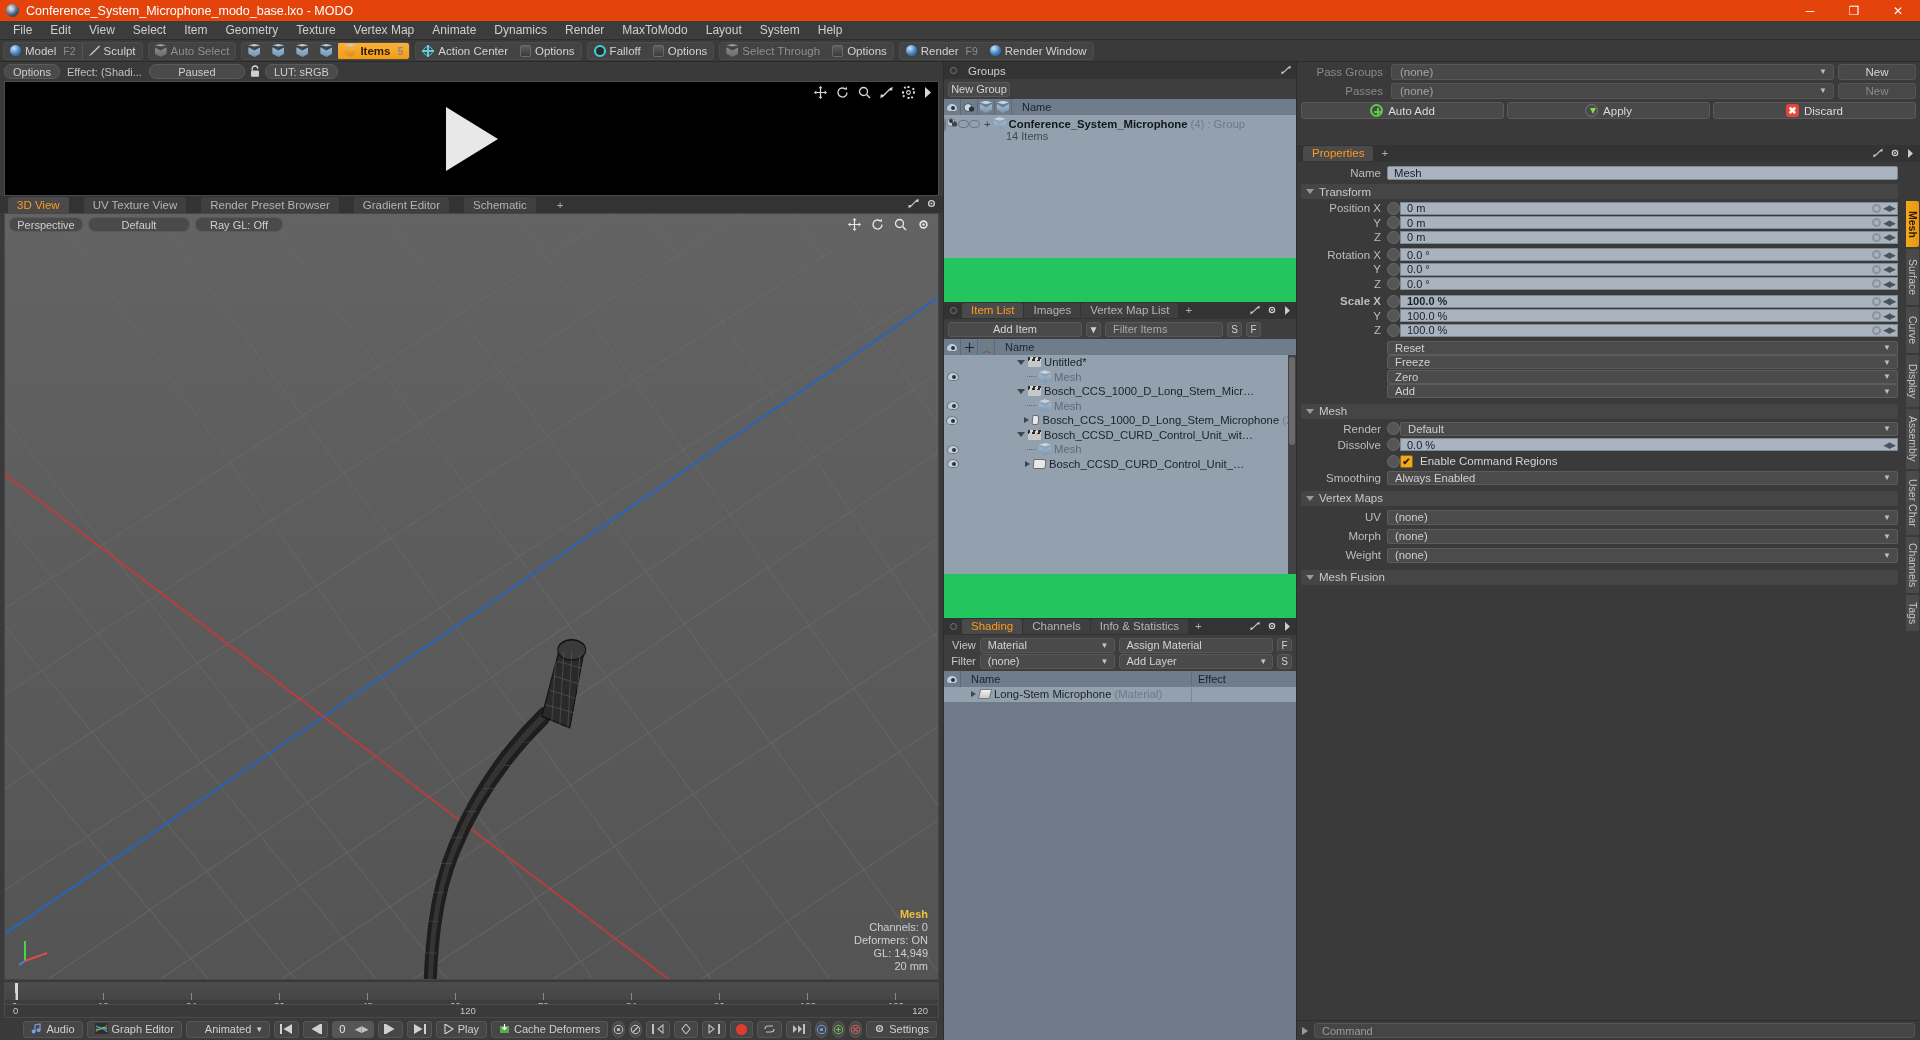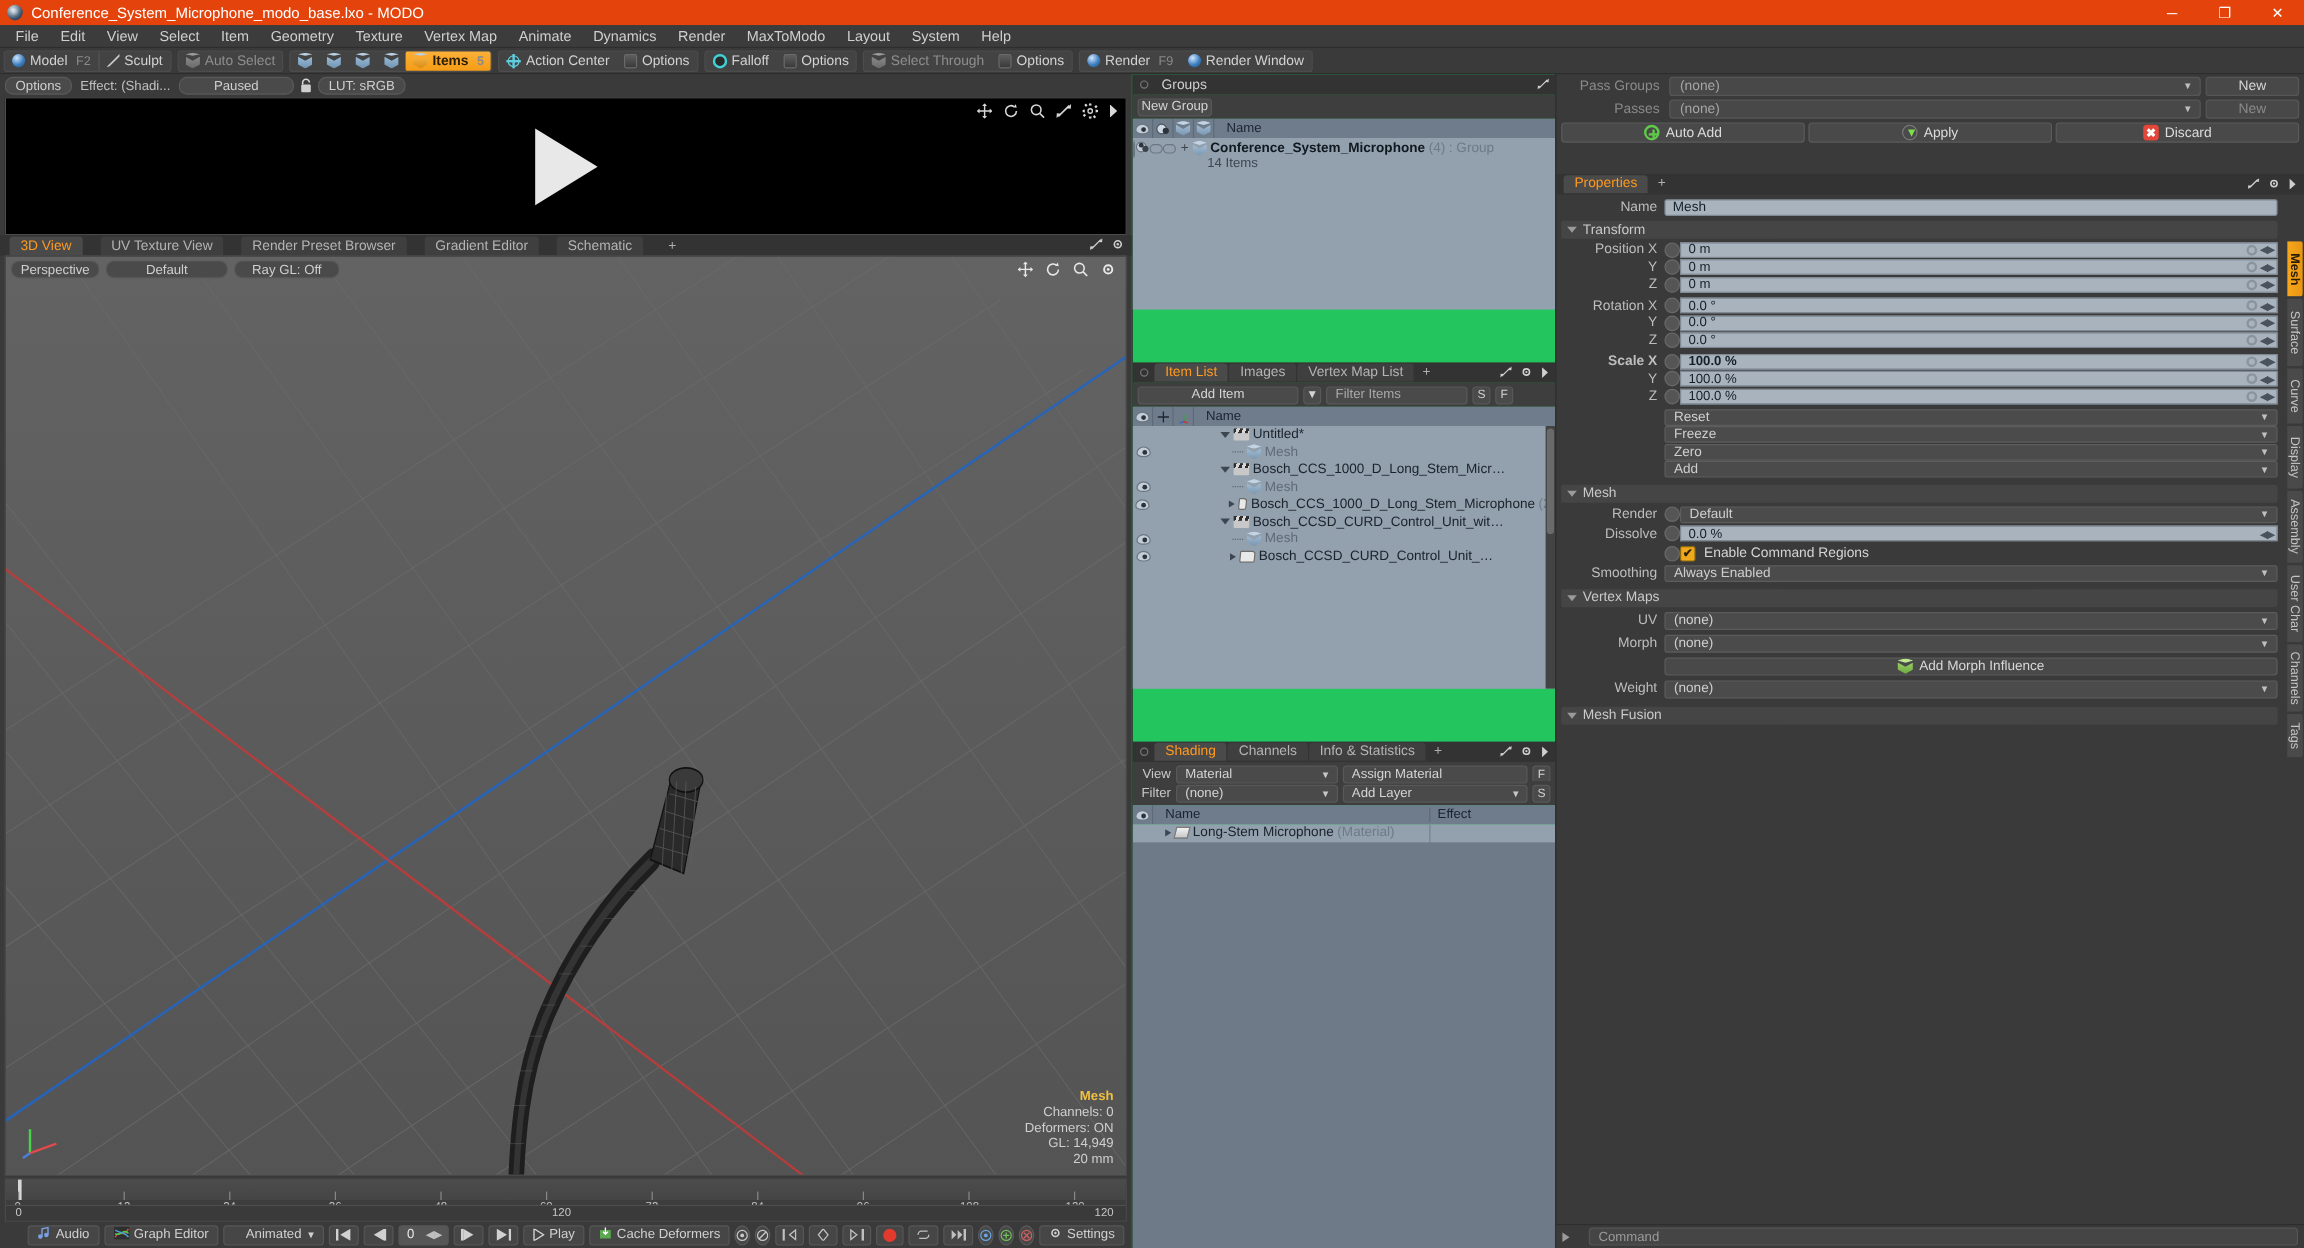--- a/index.html
+++ b/index.html
@@ -252,21 +252,21 @@
       background:linear-gradient(#9ed46a,#6aa83f);clip-path:polygon(0 10%,50% 45%,100% 10%,100% 65%,50% 100%,0 65%);}
 
   
   .vtabs { position: absolute; right: 0; top: 138px; width: 15px; display: flex; flex-direction: column; }
   .vtab { width: 15px; background: #4a4a4a; border: 1px solid #3a3a3a; color: #c4c4c4;
           writing-mode: vertical-rl; text-orientation: mixed; font-size: 10.5px;
           display: flex; align-items: center; justify-content: center; padding: 6px 0;
           border-radius: 0 3px 3px 0; }
   .vtab.active { background: linear-gradient(90deg,#f6a71c,#e89512); color: #2a1c05; font-weight: 700; }
 
-  .cmdbar { height: 20px; background: #3a3a3a; display: flex; align-items: center; gap: 16px;
+  .cmdbar { height: 20px; background: #3a3a3a; display: flex; align-items: center; gap: 6px;
             padding: 2px 5px; flex: none; border-top: 1px solid #2e2e2e; }
   .cmdbar .tri { width:0;height:0;border-left:6px solid #9a9a9a;border-top:4px solid transparent;
             border-bottom:4px solid transparent;}
   .cmdinput { flex:1; height:15px; background:#454545; border:1px solid #555; border-radius:3px;
             font-size:11px; color:#9a9a9a; display:flex; align-items:center; padding-left:7px;}
 
   .scroll-v { position:absolute; right:0; top:0; bottom:0; width:8px; background:#434343; }
   .scroll-v .thumb { position:absolute; left:1px; width:6px; background:#6a6a6a; border-radius:3px; }
 </style>
 </head>
@@ -1414,30 +1414,20 @@
             </span>
         </div>
         <div class="prow" style="padding-right:22px;height:19px;">
           <span class="lbl">Morph</span>
           <span class="pdd" style="height:15px;">
               <span>(none)</span>
               <span class="caret">▼</span>
             </span>
         </div>
         <div class="prow" style="padding-right:22px;height:19px;">
-          <span class="lbl"></span>
-          <span class="pbtn">
-            <span class="greencube">
-                <i class="t"></i>
-                <i class="b"></i>
-              </span>
-            <span>Add Morph Influence</span>
-          </span>
-        </div>
-        <div class="prow" style="padding-right:22px;height:19px;">
           <span class="lbl">Weight</span>
           <span class="pdd" style="height:15px;">
               <span>(none)</span>
               <span class="caret">▼</span>
             </span>
         </div>
 
         <div class="section" style="margin-right:22px;margin-top:5px;">
           <span class="tri"></span>
           <span>Mesh Fusion</span>

